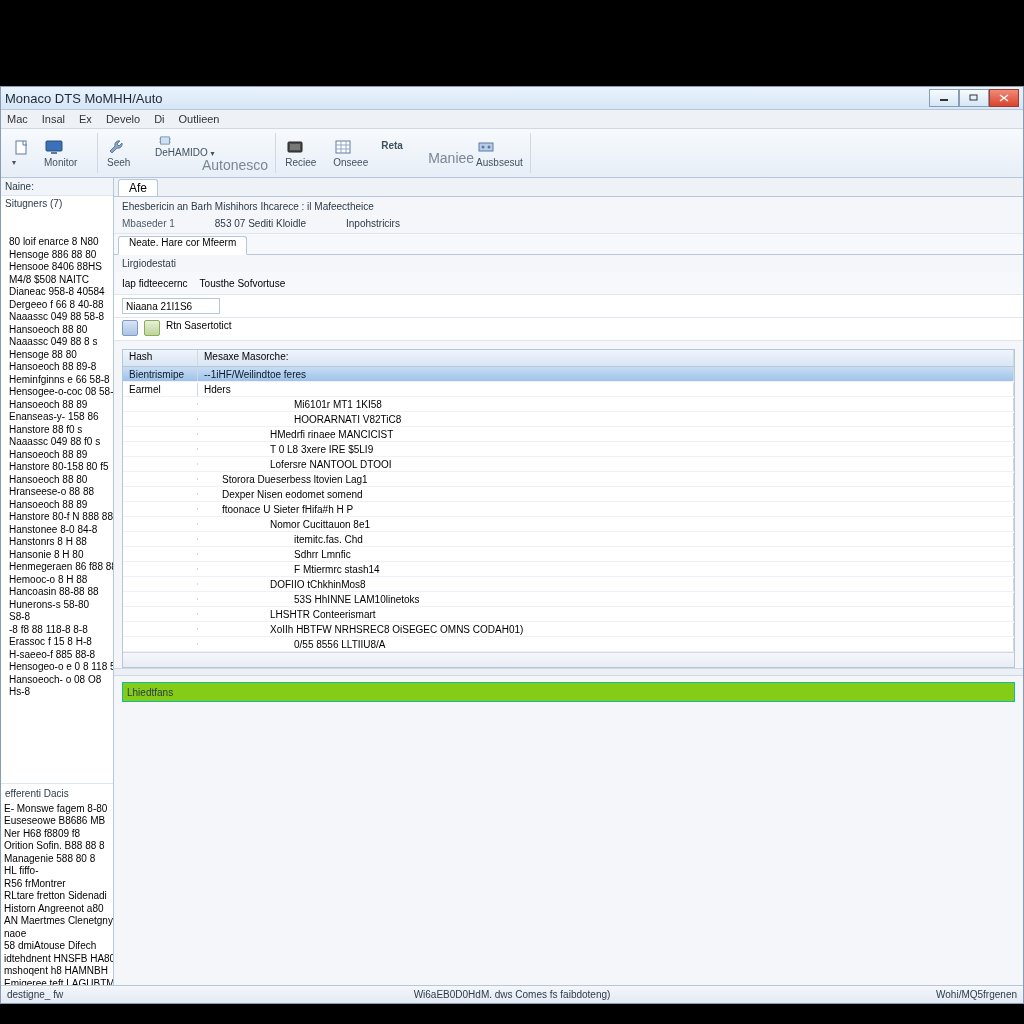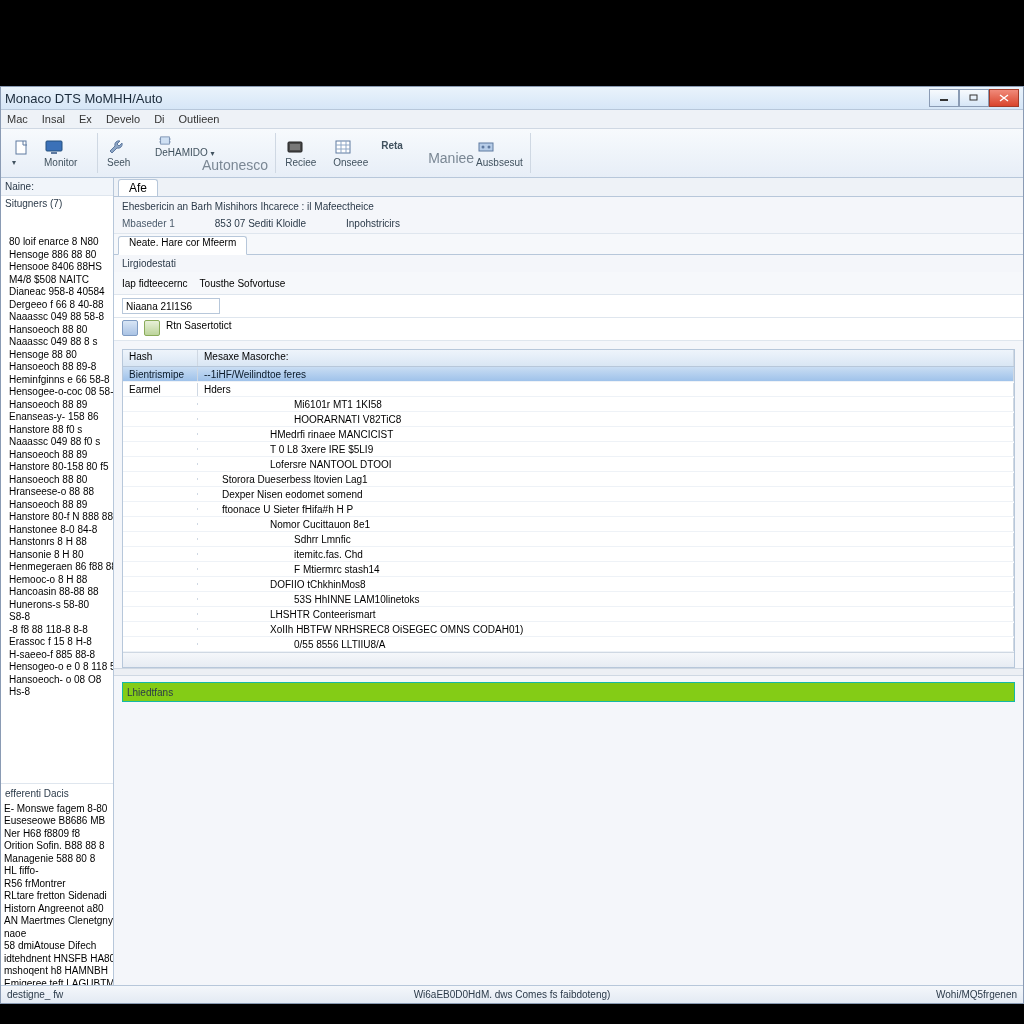--- a/index.html
+++ b/index.html
@@ -303,25 +303,25 @@
             <div class="grow">
               <div class="gcell gc1"></div>
               <div class="gcell gc2 indent1">ftoonace U Sieter fHifa#h H P</div>
             </div>
             <div class="grow">
               <div class="gcell gc1"></div>
               <div class="gcell gc2 indent2">Nomor Cucittauon 8e1</div>
             </div>
             <div class="grow">
               <div class="gcell gc1"></div>
+              <div class="gcell gc2 indent3">itemitc.fas. Chd</div>
+            </div>
+            <div class="grow">
+              <div class="gcell gc1"></div>
               <div class="gcell gc2 indent3">Sdhrr Lmnfic</div>
-            </div>
-            <div class="grow">
-              <div class="gcell gc1"></div>
-              <div class="gcell gc2 indent3">itemitc.fas. Chd</div>
             </div>
             <div class="grow">
               <div class="gcell gc1"></div>
               <div class="gcell gc2 indent3">F Mtiermrc stash14</div>
             </div>
             <div class="grow">
               <div class="gcell gc1"></div>
               <div class="gcell gc2 indent2">DOFIIO tChkhinMos8</div>
             </div>
             <div class="grow">

